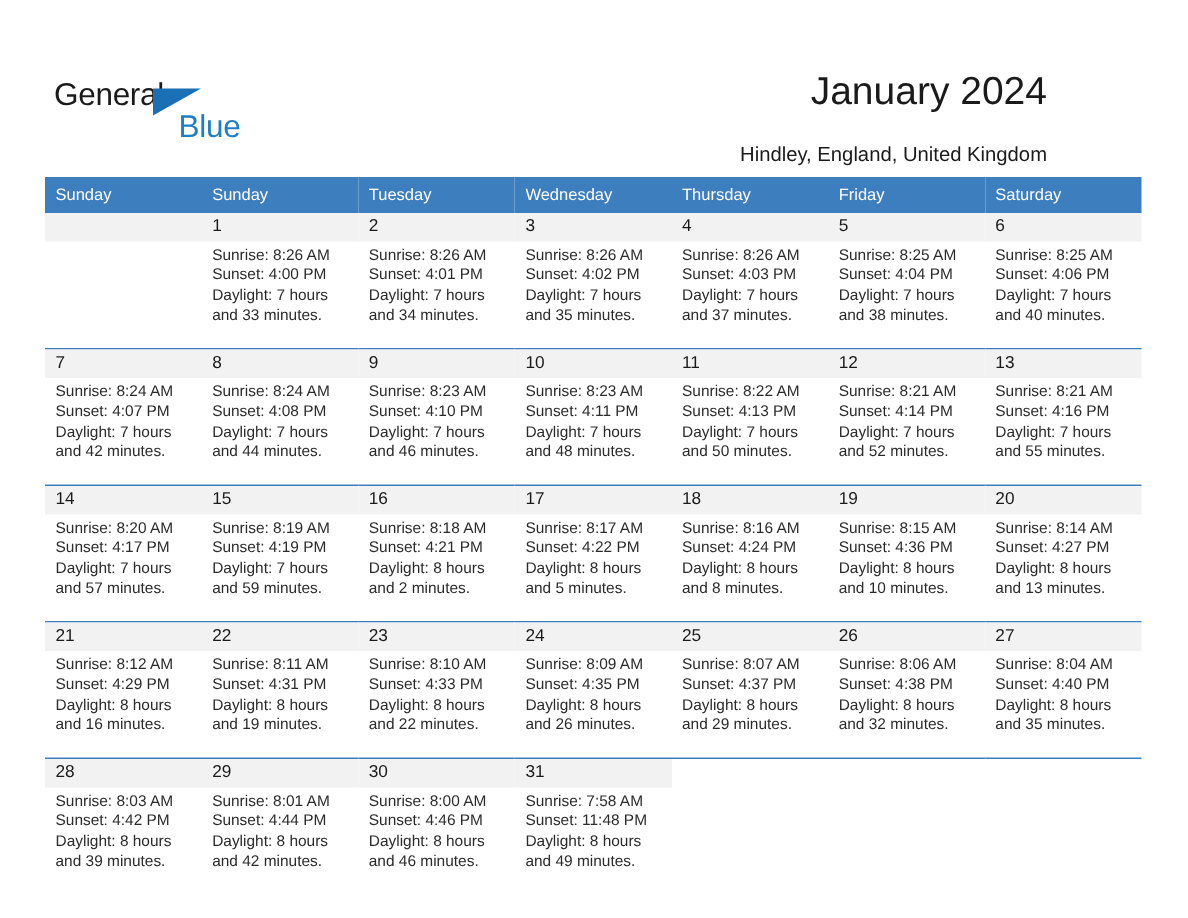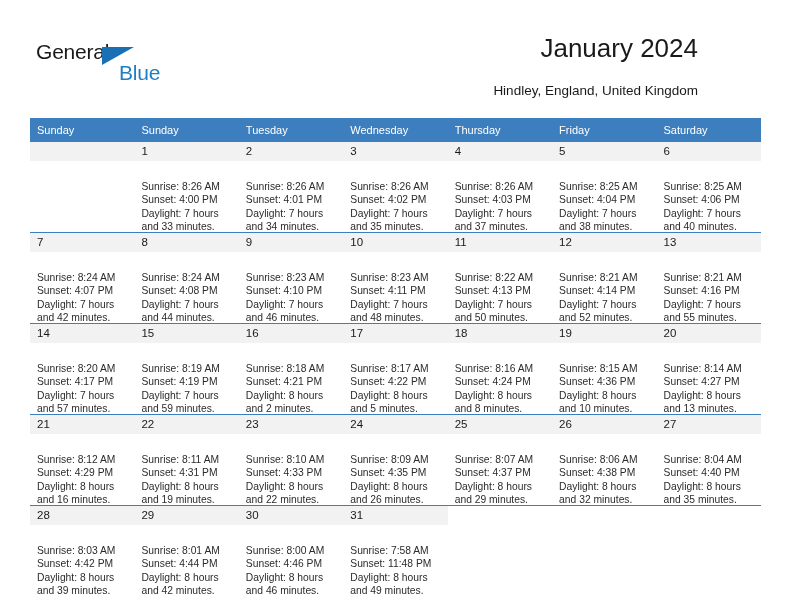--- a/index.html
+++ b/index.html
@@ -20,21 +20,21 @@
     width: 792px;
     height: 612px;
     position: relative;
     box-sizing: border-box;
   }
 
   
   .header {
     position: absolute;
     left: 0;
-    top: 4px;
+    top: 16px;
     width: 732px;
     height: 104px;
   }
 
   .logo {
     position: absolute;
     left: 36px;
     top: 36px;
     width: 130px;
     height: 50px;
@@ -144,21 +144,20 @@
   .cell.blank .daynum {
     background: #f2f2f2;
     color: transparent;
   }
 
   .details {
     padding: 3px 6px 0 7px;
     font-size: 10.3px;
     line-height: 13.4px;
     color: #2b2b2b;
-    margin-top: 16px;
   }
   .details div { white-space: nowrap; }
 </style>
 </head>
 <body>
 
 <div class="page">
 
   <div class="header">
 

